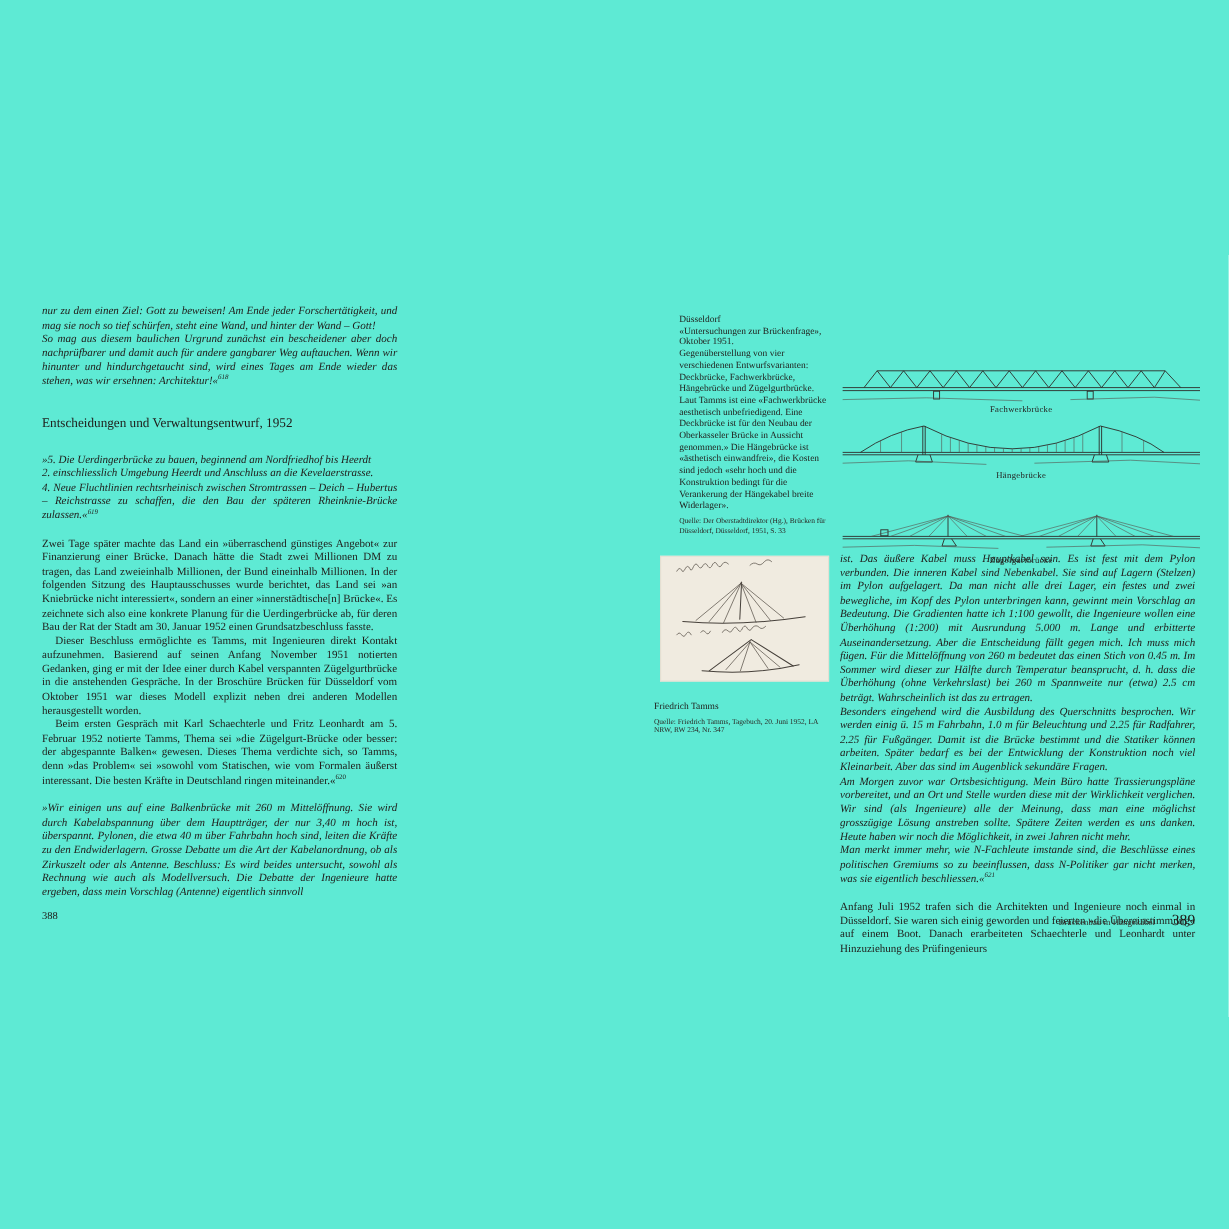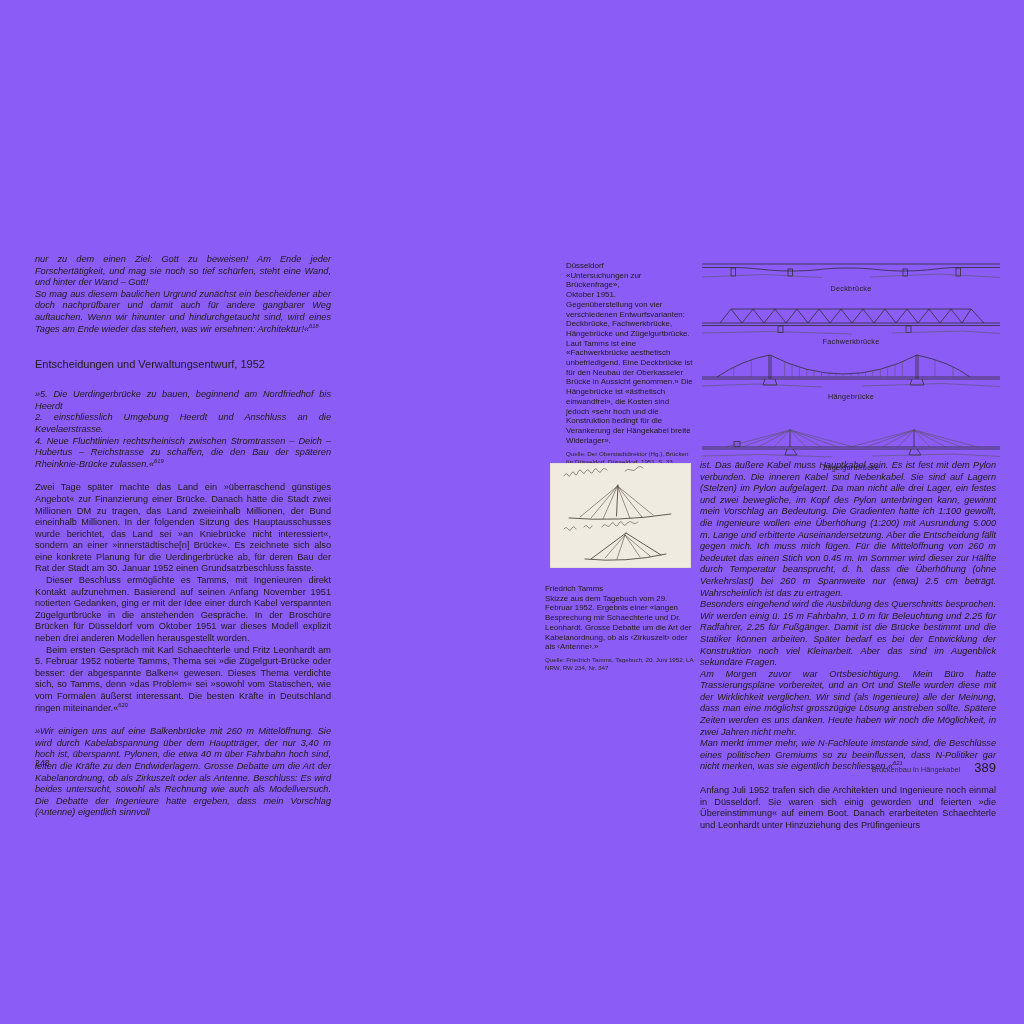--- a/index.html
+++ b/index.html
@@ -1,17 +1,17 @@
 <!DOCTYPE html>
 <html lang="de"><head>
 <meta charset="utf-8">
 <style>
   html,body{margin:0;padding:0;background:#ffffff;}
-  .canvas{position:relative;width:1024px;height:1024px;background:#8b5cf6;overflow:hidden;
-          font-family:Liberation Sans, sans-serif;color:#1f1c19;}
+  .canvas{position:relative;width:1024px;height:1024px;background:#5eead4;overflow:hidden;
+          font-family:Liberation Serif, serif;color:#1f1c19;}
   
   .col-left{position:absolute;left:35px;top:254px;width:296px;}
   p{margin:0;}
   .body-txt{font-size:9.2px;line-height:11.6px;text-align:justify;hyphens:auto;}
   .italic{font-style:italic;}
   .indent{text-indent:11px;}
   .heading{font-size:11px;line-height:12px;margin:23px 0 19px 0;}
   .gap-s{margin-top:11px;}
   .gap-m{margin-top:12px;}
   sup{font-size:5.8px;line-height:0;vertical-align:4px;letter-spacing:0;}
@@ -52,42 +52,30 @@
     <p class="body-txt italic">2. einschliesslich Umgebung Heerdt und Anschluss an die Kevelaerstrasse.</p>
     <p class="body-txt italic"><span>4. Neue Fluchtlinien rechtsrheinisch zwischen Stromtrassen – Deich – Hubertus – Reichstrasse zu schaffen, die den Bau der späteren Rheinknie-Brücke zulassen.«</span><sup>619</sup></p>
 
     <p class="body-txt gap-m">Zwei Tage später machte das Land ein »überraschend günstiges Angebot« zur Finanzierung einer Brücke. Danach hätte die Stadt zwei Millionen DM zu tragen, das Land zweieinhalb Millionen, der Bund eineinhalb Millionen. In der folgenden Sitzung des Hauptausschusses wurde berichtet, das Land sei »an Kniebrücke nicht interessiert«, sondern an einer »innerstädtische[n] Brücke«. Es zeichnete sich also eine konkrete Planung für die Uerdingerbrücke ab, für deren Bau der Rat der Stadt am 30. Januar 1952 einen Grundsatzbeschluss fasste.</p>
     <p class="body-txt indent">Dieser Beschluss ermöglichte es Tamms, mit Ingenieuren direkt Kontakt aufzunehmen. Basierend auf seinen Anfang November 1951 notierten Gedanken, ging er mit der Idee einer durch Kabel verspannten Zügelgurtbrücke in die anstehenden Gespräche. In der Broschüre Brücken für Düsseldorf vom Oktober 1951 war dieses Modell explizit neben drei anderen Modellen herausgestellt worden.</p>
     <p class="body-txt indent"><span>Beim ersten Gespräch mit Karl Schaechterle und Fritz Leonhardt am 5. Februar 1952 notierte Tamms, Thema sei »die Zügelgurt-Brücke oder besser: der abgespannte Balken« gewesen. Dieses Thema verdichte sich, so Tamms, denn »das Problem« sei »sowohl vom Statischen, wie vom Formalen äußerst interessant. Die besten Kräfte in Deutschland ringen miteinander.«</span><sup>620</sup></p>
 
     <p class="body-txt italic gap-m">»Wir einigen uns auf eine Balkenbrücke mit 260 m Mittelöffnung. Sie wird durch Kabelabspannung über dem Hauptträger, der nur 3,40 m hoch ist, überspannt. Pylonen, die etwa 40 m über Fahrbahn hoch sind, leiten die Kräfte zu den Endwiderlagern. Grosse Debatte um die Art der Kabelanordnung, ob als Zirkuszelt oder als Antenne. Beschluss: Es wird beides untersucht, sowohl als Rechnung wie auch als Modellversuch. Die Debatte der Ingenieure hatte ergeben, dass mein Vorschlag (Antenne) eigentlich sinnvoll</p>
   </div>
 
-  <div class="pagenum-left">248</div>
+  <div class="pagenum-left">388</div>
 
   <div class="cap-col">
     <p>Düsseldorf</p>
     <p>«Untersuchungen zur Brückenfrage»,</p>
     <p>Oktober 1951.</p>
     <p>Gegenüberstellung von vier verschiedenen Entwurfsvarianten: Deckbrücke, Fachwerkbrücke, Hängebrücke und Zügelgurtbrücke. Laut Tamms ist eine «Fachwerkbrücke aesthetisch unbefriedigend. Eine Deckbrücke ist für den Neubau der Oberkasseler Brücke in Aussicht genommen.» Die Hängebrücke ist «ästhetisch einwandfrei», die Kosten sind jedoch «sehr hoch und die Konstruktion bedingt für die Verankerung der Hängekabel breite Widerlager».</p>
     <p class="src">Quelle: Der Oberstadtdirektor (Hg.), Brücken für Düsseldorf, Düsseldorf, 1951, S. 33</p>
   </div>
 
-  <div class="fig" style="top:256px">
-    <svg width="298" height="26" viewBox="0 0 298 26">
-      <line class="drawing" x1="0" y1="8" x2="298" y2="8"></line>
-      <path class="drawing" d="M0,11.5 L31,11.5 C52,11.5 66,15 88,15 C118,15 118,12 146,12 C174,12 176,15 203,15 C226,15 238,11.5 256,11.5 L298,11.5"></path>
-      <rect class="drawing" x="29" y="12" width="4.5" height="8"></rect>
-      <rect class="drawing" x="86" y="13" width="4.5" height="7"></rect>
-      <rect class="drawing" x="201" y="13" width="4.5" height="7"></rect>
-      <rect class="drawing" x="254" y="12" width="4.5" height="8"></rect>
-      <path class="drawing-light" d="M0,21 L62,18.5 L120,21.5 M168,21 L238,18 L298,21.5"></path>
-    </svg>
-    <span class="fig-label">Deckbrücke</span>
-  </div>
 
   <div class="fig" style="top:303px">
     <svg width="298" height="32" viewBox="0 0 298 32">
       <line class="drawing" x1="29" y1="6" x2="269" y2="6"></line>
       <path class="drawing" d="M18,20 L29,6 L40,20 L51,6 L62,20 L73,6 L84,20 L95,6 L106,20 L117,6 L128,20 L139,6 L150,20 L161,6 L172,20 L183,6 L194,20 L205,6 L216,20 L227,6 L238,20 L249,6 L260,20 L269,6 L282,20"></path>
       <line class="drawing" x1="0" y1="20" x2="298" y2="20"></line>
       <line class="drawing" x1="0" y1="22.5" x2="298" y2="22.5"></line>
       <rect class="drawing" x="76" y="23" width="5" height="6.5"></rect>
       <rect class="drawing" x="204" y="23" width="5" height="6.5"></rect>
       <path class="drawing-light" d="M0,30 L70,28.5 L150,31 M190,30 L260,28 L298,30.5"></path>
@@ -177,21 +165,20 @@
       <path class="ink-thin" d="M14,66 q2,-3 4,0 q2,3 4,-1 q2,-3 4,1 M34,64 q2,-3 4,0 q2,3 4,-1 M52,64 q2,-4 5,-1 q2,2 4,-2 q2,-3 4,1 q2,3 4,-2 q2,-3 4,1 q2,3 4,-1 q3,-3 6,0 q2,2 5,-1"></path>
 
       <path class="ink" d="M76,70 L41,96 M76,70 L111,92"></path>
       <path class="ink-thin" d="M75,72 L55,95 M75,72 L67,96 M75,72 L90,94 M75,72 L100,93"></path>
       <path class="ink" d="M35,96 Q76,100 116,91"></path>
     </svg>
   </div>
 
   <div class="sk-cap">
     <p>Friedrich Tamms</p>
-    <p>Skizze aus dem Tagebuch vom 29. Februar 1952. Ergebnis einer «langen Besprechung mir Schaechterle und Dr. Leonhardt. Grosse Debatte um die Art der Kabelanordnung, ob als ‹Zirkuszelt› oder als ‹Antenne›.»</p>
     <p class="src">Quelle: Friedrich Tamms, Tagebuch, 20. Juni 1952, LA NRW, RW 234, Nr. 347</p>
   </div>
 
   <div class="col-right">
     <p class="body-txt italic">ist. Das äußere Kabel muss Hauptkabel sein. Es ist fest mit dem Pylon verbunden. Die inneren Kabel sind Nebenkabel. Sie sind auf Lagern (Stelzen) im Pylon aufgelagert. Da man nicht alle drei Lager, ein festes und zwei bewegliche, im Kopf des Pylon unterbringen kann, gewinnt mein Vorschlag an Bedeutung. Die Gradienten hatte ich 1:100 gewollt, die Ingenieure wollen eine Überhöhung (1:200) mit Ausrundung 5.000 m. Lange und erbitterte Auseinandersetzung. Aber die Entscheidung fällt gegen mich. Ich muss mich fügen. Für die Mittelöffnung von 260 m bedeutet das einen Stich von 0.45 m. Im Sommer wird dieser zur Hälfte durch Temperatur beansprucht, d. h. dass die Überhöhung (ohne Verkehrslast) bei 260 m Spannweite nur (etwa) 2.5 cm beträgt. Wahrscheinlich ist das zu ertragen.</p>
     <p class="body-txt italic">Besonders eingehend wird die Ausbildung des Querschnitts besprochen. Wir werden einig ü. 15 m Fahrbahn, 1.0 m für Beleuchtung und 2.25 für Radfahrer, 2.25 für Fußgänger. Damit ist die Brücke bestimmt und die Statiker können arbeiten. Später bedarf es bei der Entwicklung der Konstruktion noch viel Kleinarbeit. Aber das sind im Augenblick sekundäre Fragen.</p>
     <p class="body-txt italic">Am Morgen zuvor war Ortsbesichtigung. Mein Büro hatte Trassierungspläne vorbereitet, und an Ort und Stelle wurden diese mit der Wirklichkeit verglichen. Wir sind (als Ingenieure) alle der Meinung, dass man eine möglichst grosszügige Lösung anstreben sollte. Spätere Zeiten werden es uns danken. Heute haben wir noch die Möglichkeit, in zwei Jahren nicht mehr.</p>
     <p class="body-txt italic"><span>Man merkt immer mehr, wie N-Fachleute imstande sind, die Beschlüsse eines politischen Gremiums so zu beeinflussen, dass N-Politiker gar nicht merken, was sie eigentlich beschliessen.«</span><sup>621</sup></p>
     <p class="body-txt gap-m">Anfang Juli 1952 trafen sich die Architekten und Ingenieure noch einmal in Düsseldorf. Sie waren sich einig geworden und feierten »die Übereinstimmung« auf einem Boot. Danach erarbeiteten Schaechterle und Leonhardt unter Hinzuziehung des Prüfingenieurs</p>
   </div>

